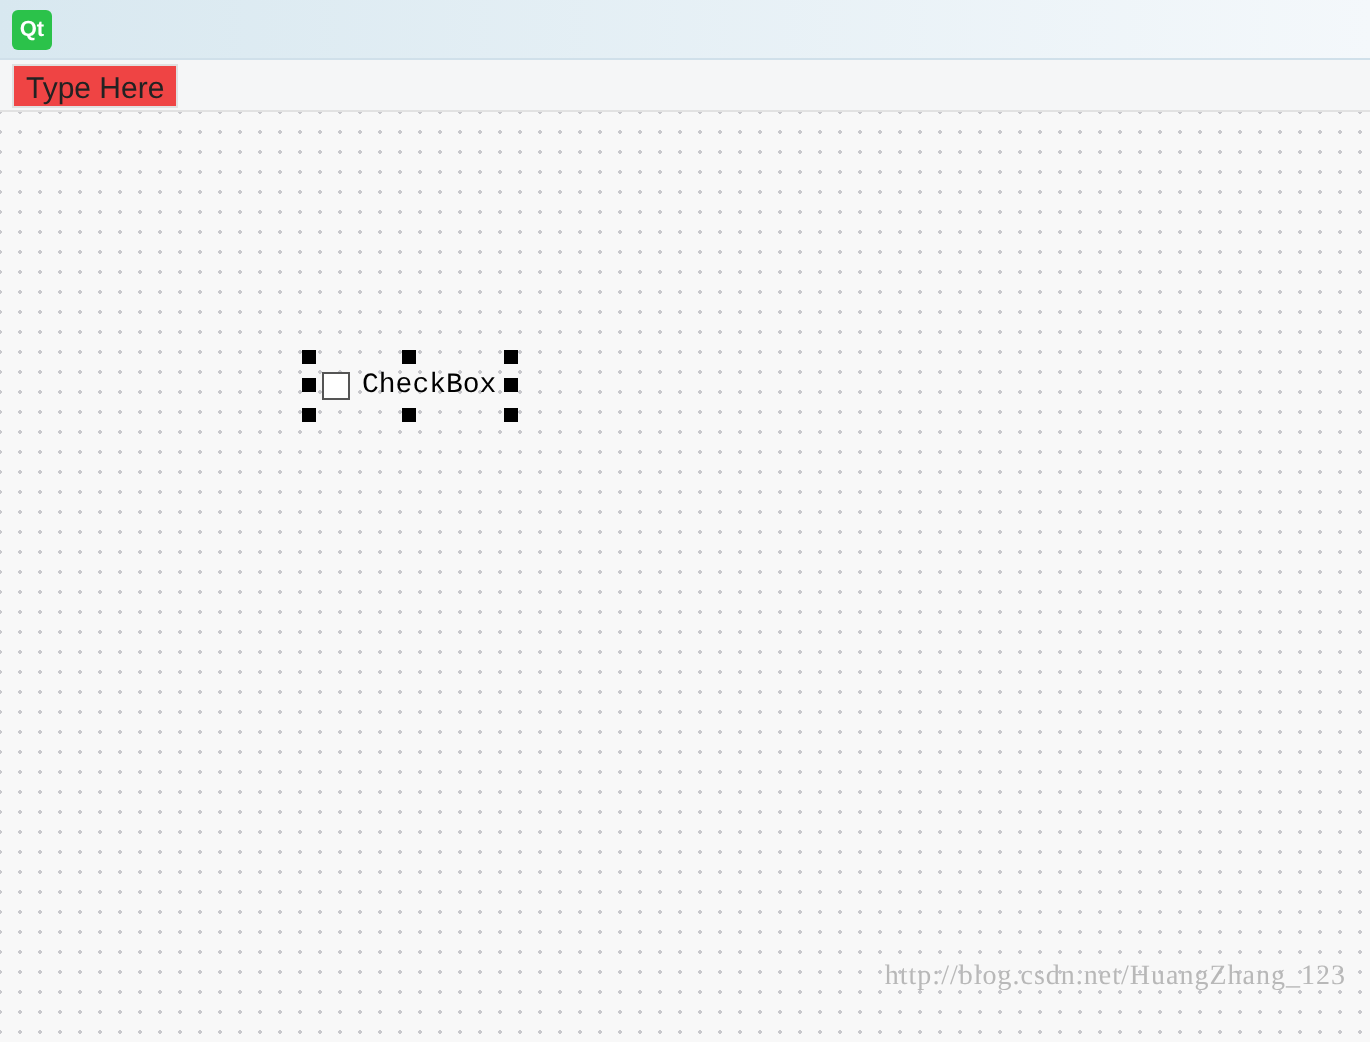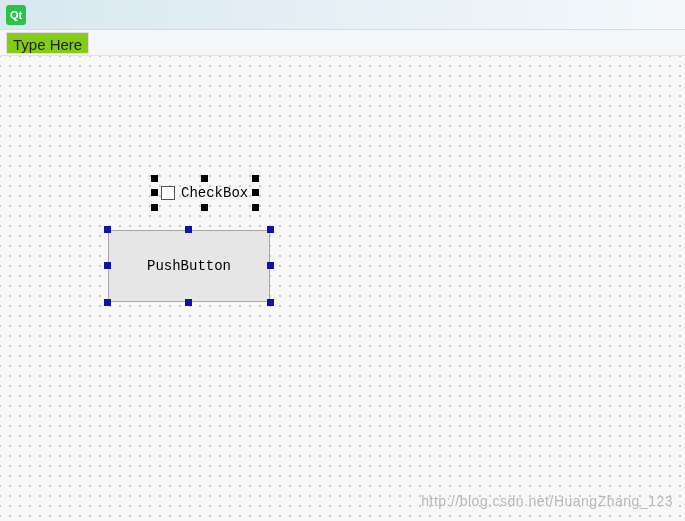--- a/index.html
+++ b/index.html
@@ -39,21 +39,21 @@
     height: 26px;
     background: #f5f6f7;
     border-bottom: 1px solid #e2e2e2;
     display: flex;
     align-items: center;
     padding: 0 6px;
   }
   .menu-placeholder {
     font-size: 15px;
     color: #222;
-    background: #84cc16;
+    background: #ef4444;
     padding: 2px 6px;
     height: 22px;
     line-height: 20px;
     border: 1px solid #e0e0e0;
   }
   .canvas {
     position: relative;
     width: 685px;
     height: calc(521px - 56px);
     background-color: #f8f8f8;
@@ -117,22 +117,22 @@
   .h-tc { left: calc(50% - 4px); top: -4px; }
   .h-tr { right: -4px; top: -4px; }
   .h-ml { left: -4px;  top: calc(50% - 4px); }
   .h-mr { right: -4px; top: calc(50% - 4px); }
   .h-bl { left: -4px;  bottom: -4px; }
   .h-bc { left: calc(50% - 4px); bottom: -4px; }
   .h-br { right: -4px; bottom: -4px; }
   .watermark {
     position: absolute;
     right: 12px;
-    bottom: 12px;
-    font-family: Liberation Sans, sans-serif;
+    bottom: 24px;
+    font-family: Liberation Serif, serif;
     font-size: 14px;
     color: #b8b8b8;
     letter-spacing: 0.5px;
     pointer-events: none;
   }
 </style>
 </head>
 <body>
 
 <div class="titlebar">
@@ -153,28 +153,15 @@
     <div class="handle black h-tl"></div>
     <div class="handle black h-tc"></div>
     <div class="handle black h-tr"></div>
     <div class="handle black h-ml"></div>
     <div class="handle black h-mr"></div>
     <div class="handle black h-bl"></div>
     <div class="handle black h-bc"></div>
     <div class="handle black h-br"></div>
   </div>
 
-  <div class="widget-wrap button-wrap">
-    <div class="pushbutton-widget">
-      <span>PushButton</span>
-    </div>
-    <div class="handle blue h-tl"></div>
-    <div class="handle blue h-tc"></div>
-    <div class="handle blue h-tr"></div>
-    <div class="handle blue h-ml"></div>
-    <div class="handle blue h-mr"></div>
-    <div class="handle blue h-bl"></div>
-    <div class="handle blue h-bc"></div>
-    <div class="handle blue h-br"></div>
-  </div>
 
   <div class="watermark">http://blog.csdn.net/HuangZhang_123</div>
 </div>
 
 </body></html>

